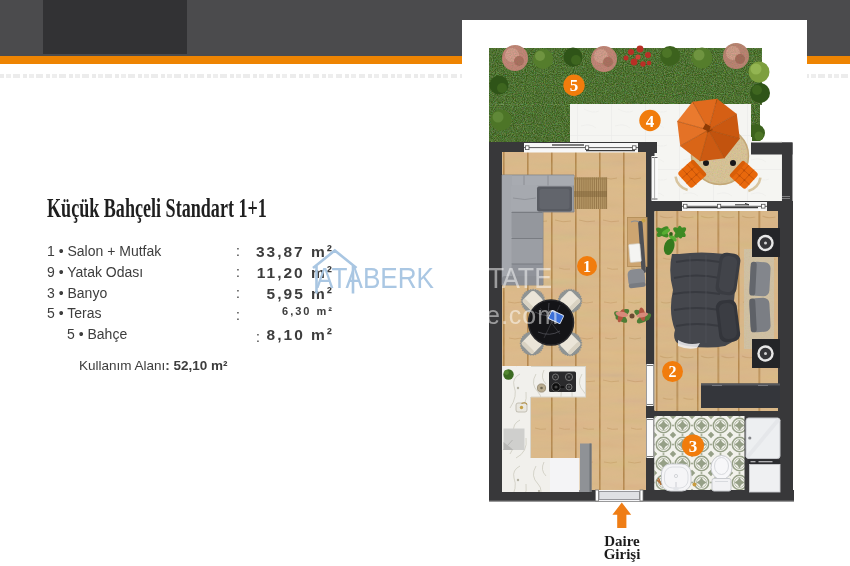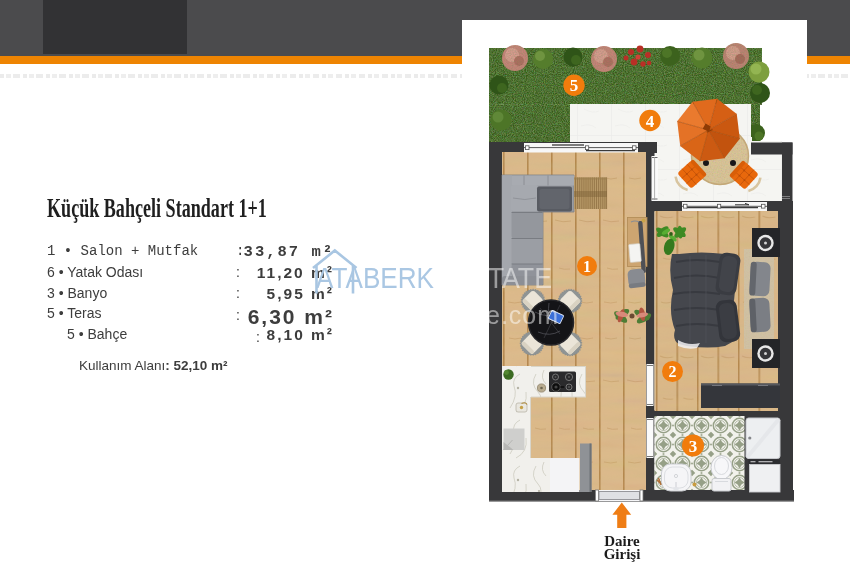--- a/index.html
+++ b/index.html
@@ -18,27 +18,27 @@
   <div class="abs" style="left:0;top:56px;width:850px;height:8px;background:#ee8402;"></div>
 
   <div class="abs" style="left:0;top:73.5px;width:850px;height:4.5px;opacity:.6;filter:blur(.7px);
      background:repeating-linear-gradient(90deg,#dedede 0 4px,#fff 4px 6px,#e4e4e4 6px 11px,#fff 11px 13.5px,#e0e0e0 13.5px 20px,#fff 20px 23px);"></div>
 
   <div class="abs" style="left:47px;font-family:'Liberation Serif',serif;font-weight:bold;
        font-size:27px;color:#1f1f1f;top:193px;transform:scaleX(.67);transform-origin:0 0;white-space:nowrap;letter-spacing:0px;">Küçük Bahçeli Standart 1+1</div>
 
   <div id="list" class="abs" style="left:47px;top:243px;width:285px;font-size:14px;color:#3d3d3d;">
 
-    <div style="position:relative;height:20.8px;font-family:Liberation Mono, monospace;"><span>1 • Salon + Mutfak</span><span style="position:absolute;left:189px;">:</span><b style="position:absolute;right:-2px;font-size:15.5px;letter-spacing:2px;">33,87 m²</b></div>
-
-    <div style="position:relative;height:20.8px;"><span>6 • Yatak Odası</span><span style="position:absolute;left:189px;">:</span><b style="position:absolute;right:-2px;font-size:15.5px;letter-spacing:2px;">11,20 m²</b></div>
+    <div style="position:relative;height:20.8px;"><span>1 • Salon + Mutfak</span><span style="position:absolute;left:189px;">:</span><b style="position:absolute;right:-2px;font-size:15.5px;letter-spacing:2px;">33,87 m²</b></div>
+
+    <div style="position:relative;height:20.8px;"><span>9 • Yatak Odası</span><span style="position:absolute;left:189px;">:</span><b style="position:absolute;right:-2px;font-size:15.5px;letter-spacing:2px;">11,20 m²</b></div>
 
     <div style="position:relative;height:20.8px;"><span>3 • Banyo</span><span style="position:absolute;left:189px;">:</span><b style="position:absolute;right:-2px;font-size:15.5px;letter-spacing:2px;">5,95 m²</b></div>
 
-    <div style="position:relative;height:20.8px;"><span>5 • Teras</span><span style="position:absolute;left:189px;top:2px;">:</span><b style="position:absolute;right:-2px;font-size:21px;letter-spacing:2px;">6,30 m²</b></div>
+    <div style="position:relative;height:20.8px;"><span>5 • Teras</span><span style="position:absolute;left:189px;top:2px;">:</span><b style="position:absolute;right:-2px;font-size:11px;letter-spacing:2px;">6,30 m²</b></div>
 
     <div style="position:relative;height:20.8px;margin-left:20px;"><span>5 • Bahçe</span><span style="position:absolute;left:189px;top:3px;">:</span><b style="position:absolute;right:-2px;font-size:15.5px;letter-spacing:2px;">8,10 m²</b></div>
   </div>
 
   <div class="abs" style="left:47px;top:358px;font-size:13.5px;color:#3d3d3d;margin-left:32px;">Kullanım Alanı<b>: 52,10 m²</b></div>
 
   <svg class="abs" style="left:0;top:0;" width="850" height="566" viewBox="0 0 850 566">
   <defs>
     <filter id="grain" x="0%" y="0%" width="100%" height="100%">
       <feTurbulence type="fractalNoise" baseFrequency="0.9" numOctaves="3" seed="7" result="n"></feTurbulence>

